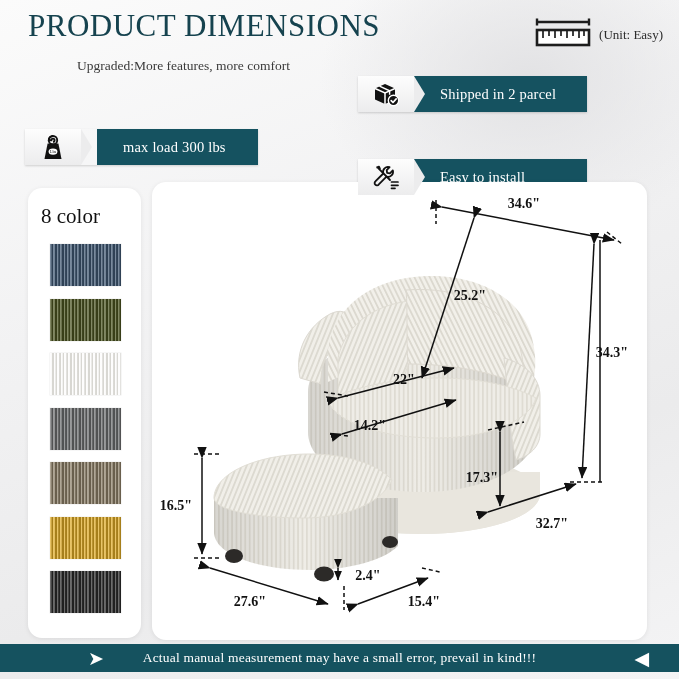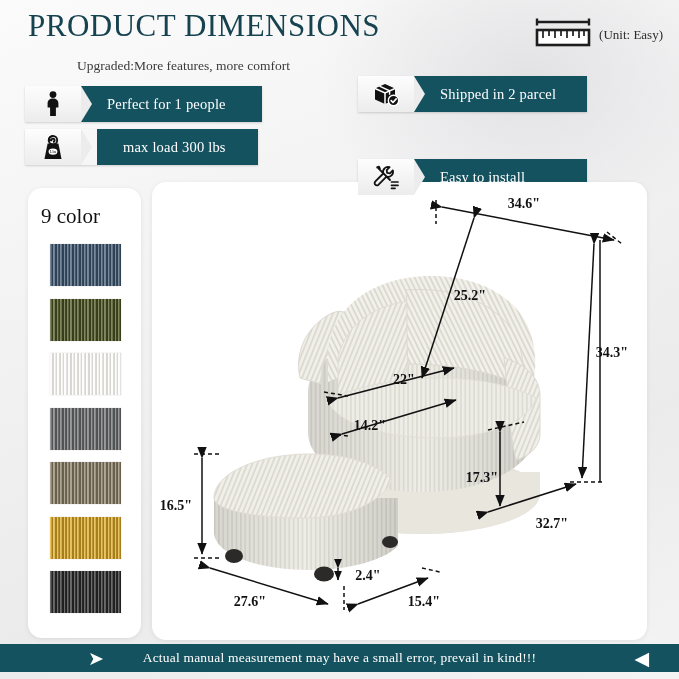--- a/index.html
+++ b/index.html
@@ -112,29 +112,20 @@
           <line x1="45" y1="14" x2="45" y2="22"></line>
           <line x1="50" y1="14" x2="50" y2="20"></line>
         </g>
       </svg>
     </span>
     <span class="unit-text">(Unit: Easy)</span>
   </div>
 
   <div class="subtitle">Upgraded:More features, more comfort</div>
 
-  <div class="badge" id="badge-people">
-    <div class="ico">
-      <svg width="20" height="26" viewBox="0 0 20 26">
-        <circle cx="10" cy="3.6" r="3.4" fill="#111"></circle>
-        <path d="M10 7.6c-3.2 0-5.4 2-5.4 4.6v4.2h2.5V25h5.8V16.4h2.5v-4.2C15.4 9.6 13.2 7.6 10 7.6z" fill="#111"></path>
-      </svg>
-    </div>
-    <div class="lbl">Perfect for 1 people</div>
-  </div>
 
   <div class="badge" id="badge-load">
     <div class="ico">
       <svg width="26" height="27" viewBox="0 0 26 27">
         <path d="M13 2a4.2 4.2 0 0 0-4.2 4.2h2.6A1.6 1.6 0 1 1 13 7.8h0" fill="none" stroke="#111" stroke-width="1.9"></path>
         <circle cx="13" cy="6.2" r="4.2" fill="none" stroke="#111" stroke-width="1.9"></circle>
         <path d="M7.6 9.5h10.8l3.1 15.4H4.5z" fill="#111"></path>
         <ellipse cx="13" cy="17.6" rx="4.4" ry="3.2" fill="#fff"></ellipse>
         <text x="13" y="19" font-size="4.4" text-anchor="middle" fill="#111" font-family="Liberation Serif, serif">Lbs</text>
       </svg>
@@ -166,21 +157,21 @@
           <line x1="20.5" y1="19" x2="27" y2="19"></line>
           <line x1="20.5" y1="22.3" x2="27" y2="22.3"></line>
           <line x1="20.5" y1="25.3" x2="24" y2="25.3"></line>
         </g>
       </svg>
     </div>
     <div class="lbl">Easy to install</div>
   </div>
 
   <div class="panel" id="swatch-panel">
-    <div class="seven-color">9 color</div>
+    <div class="seven-color">8 color</div>
     <div class="swatches" id="swatch-list">
         <div class="sw" style="background: rgb(63, 88, 115);">
           <div class="rib"></div>
         </div>
         <div class="sw" style="background: rgb(75, 84, 32);">
           <div class="rib"></div>
         </div>
         <div class="sw light" style="background: rgb(240, 239, 234);">
           <div class="rib"></div>
         </div>

